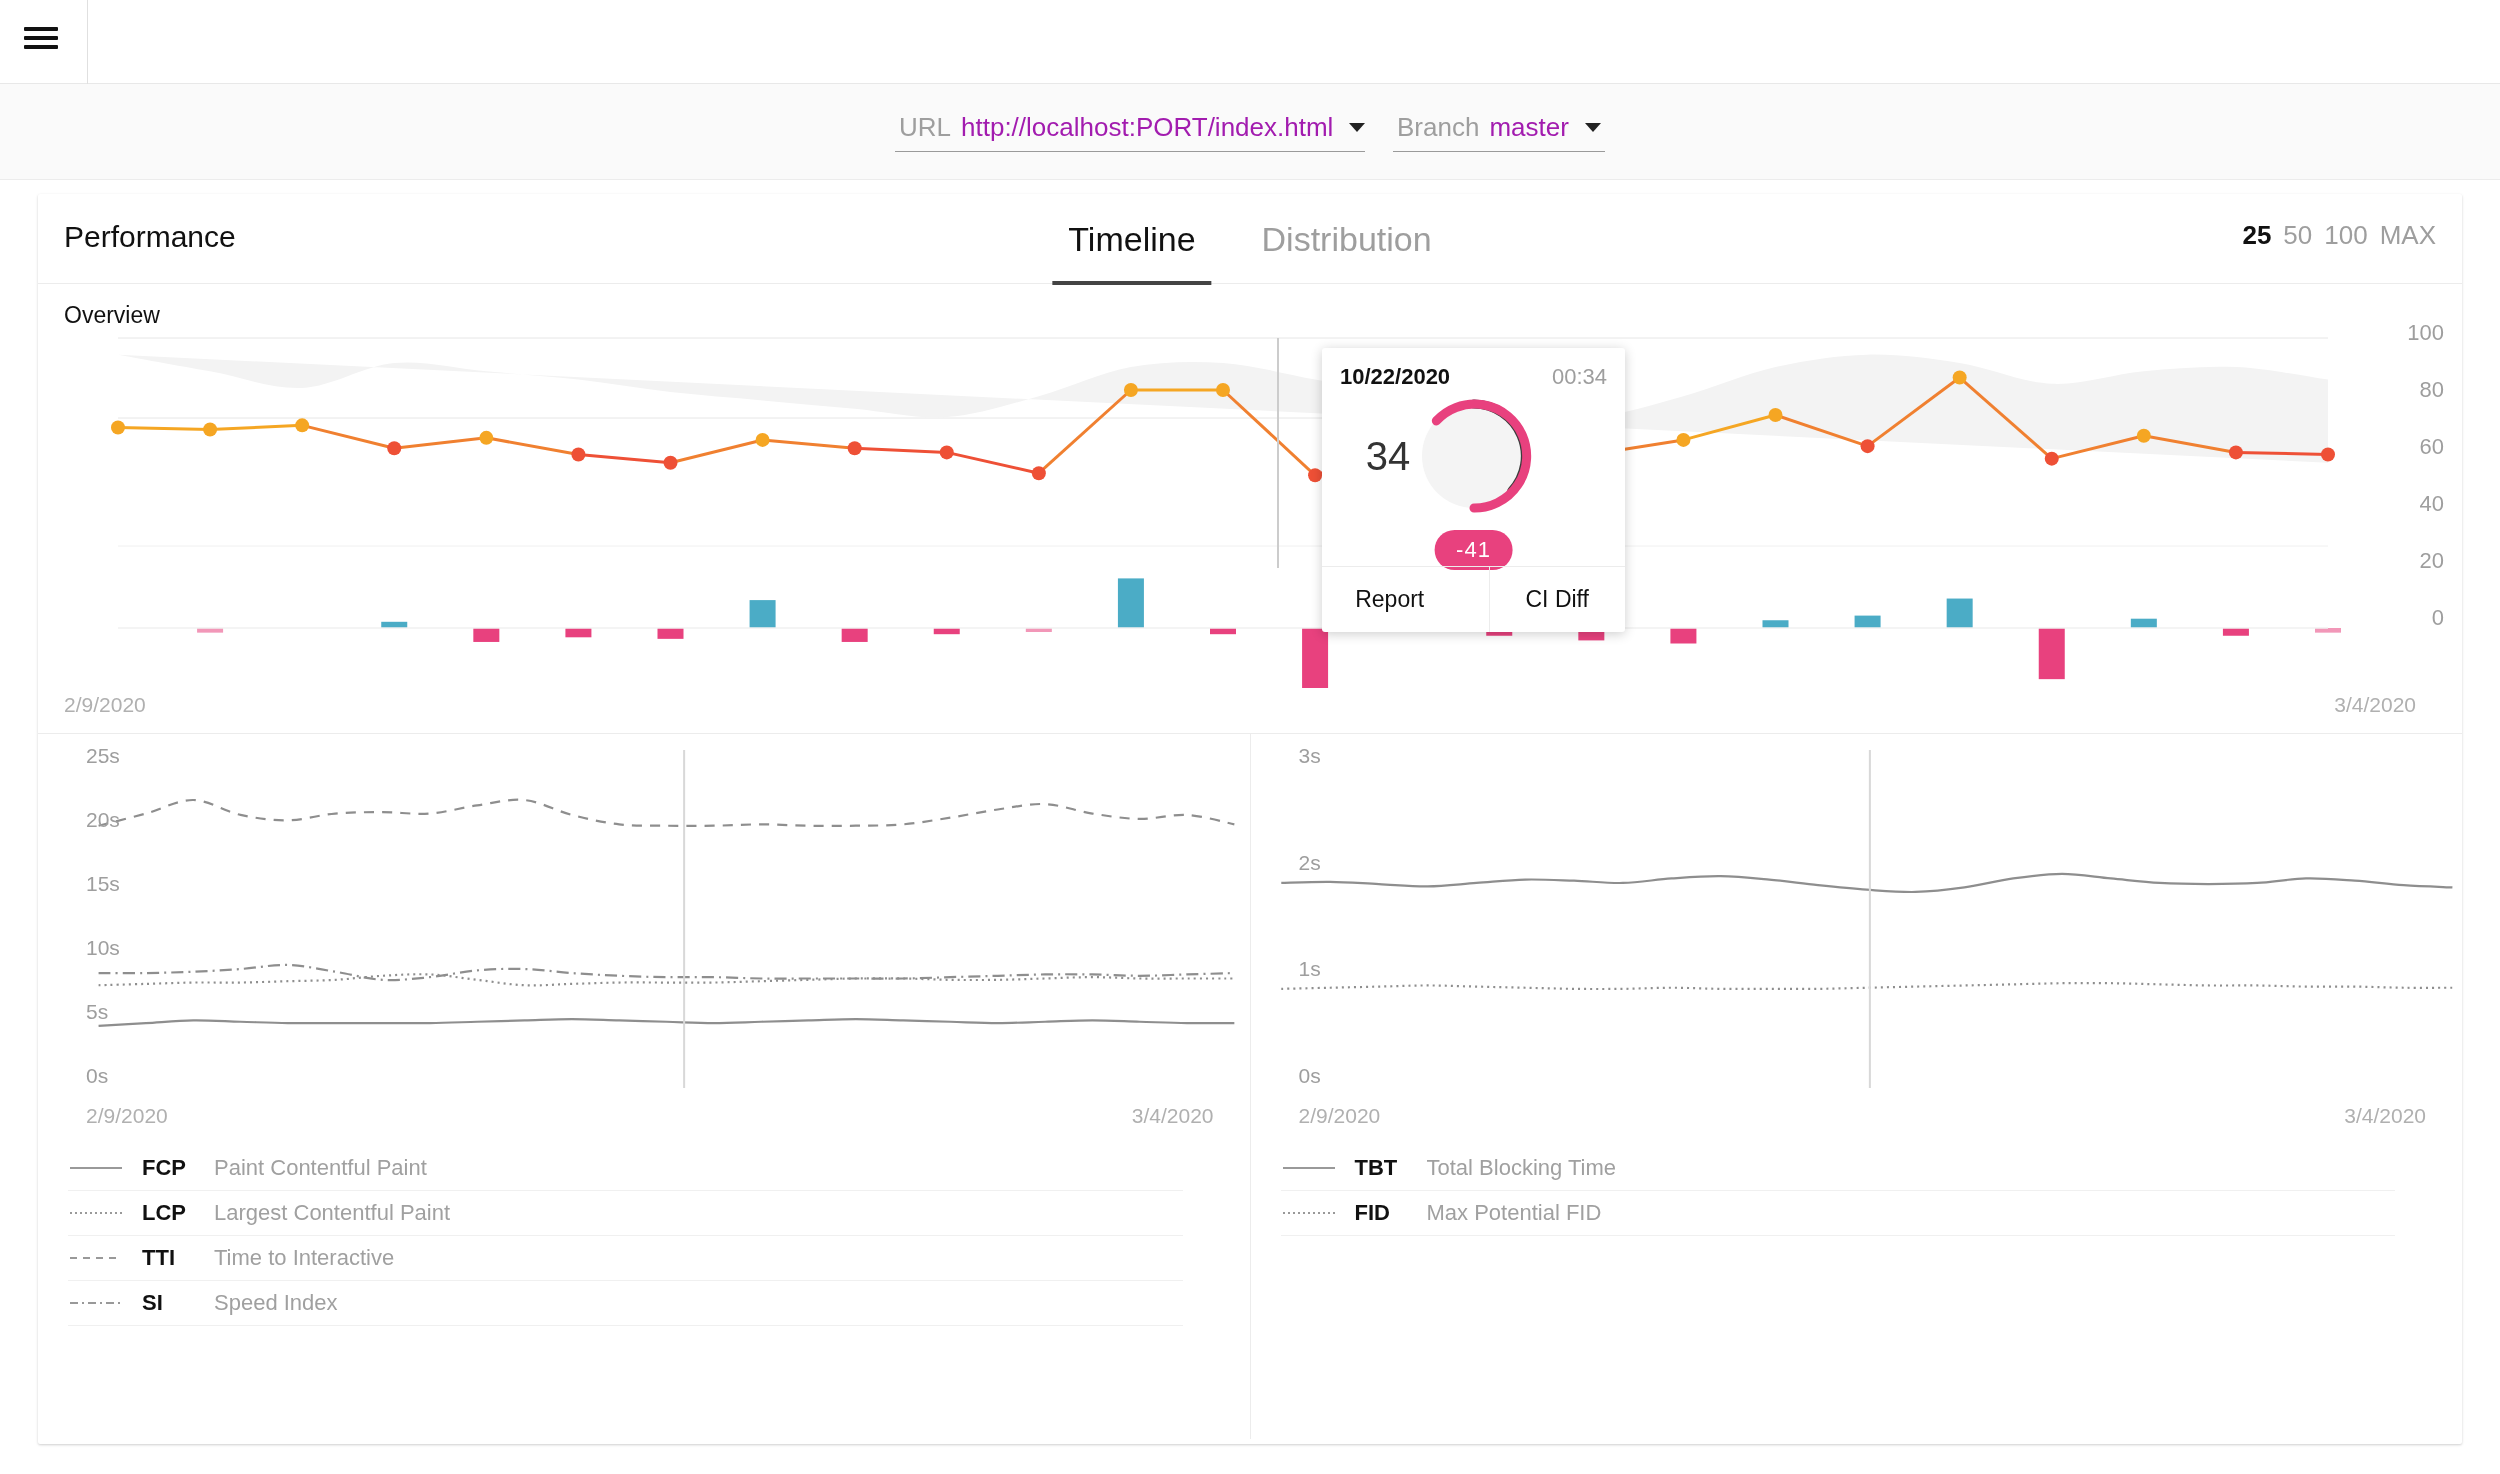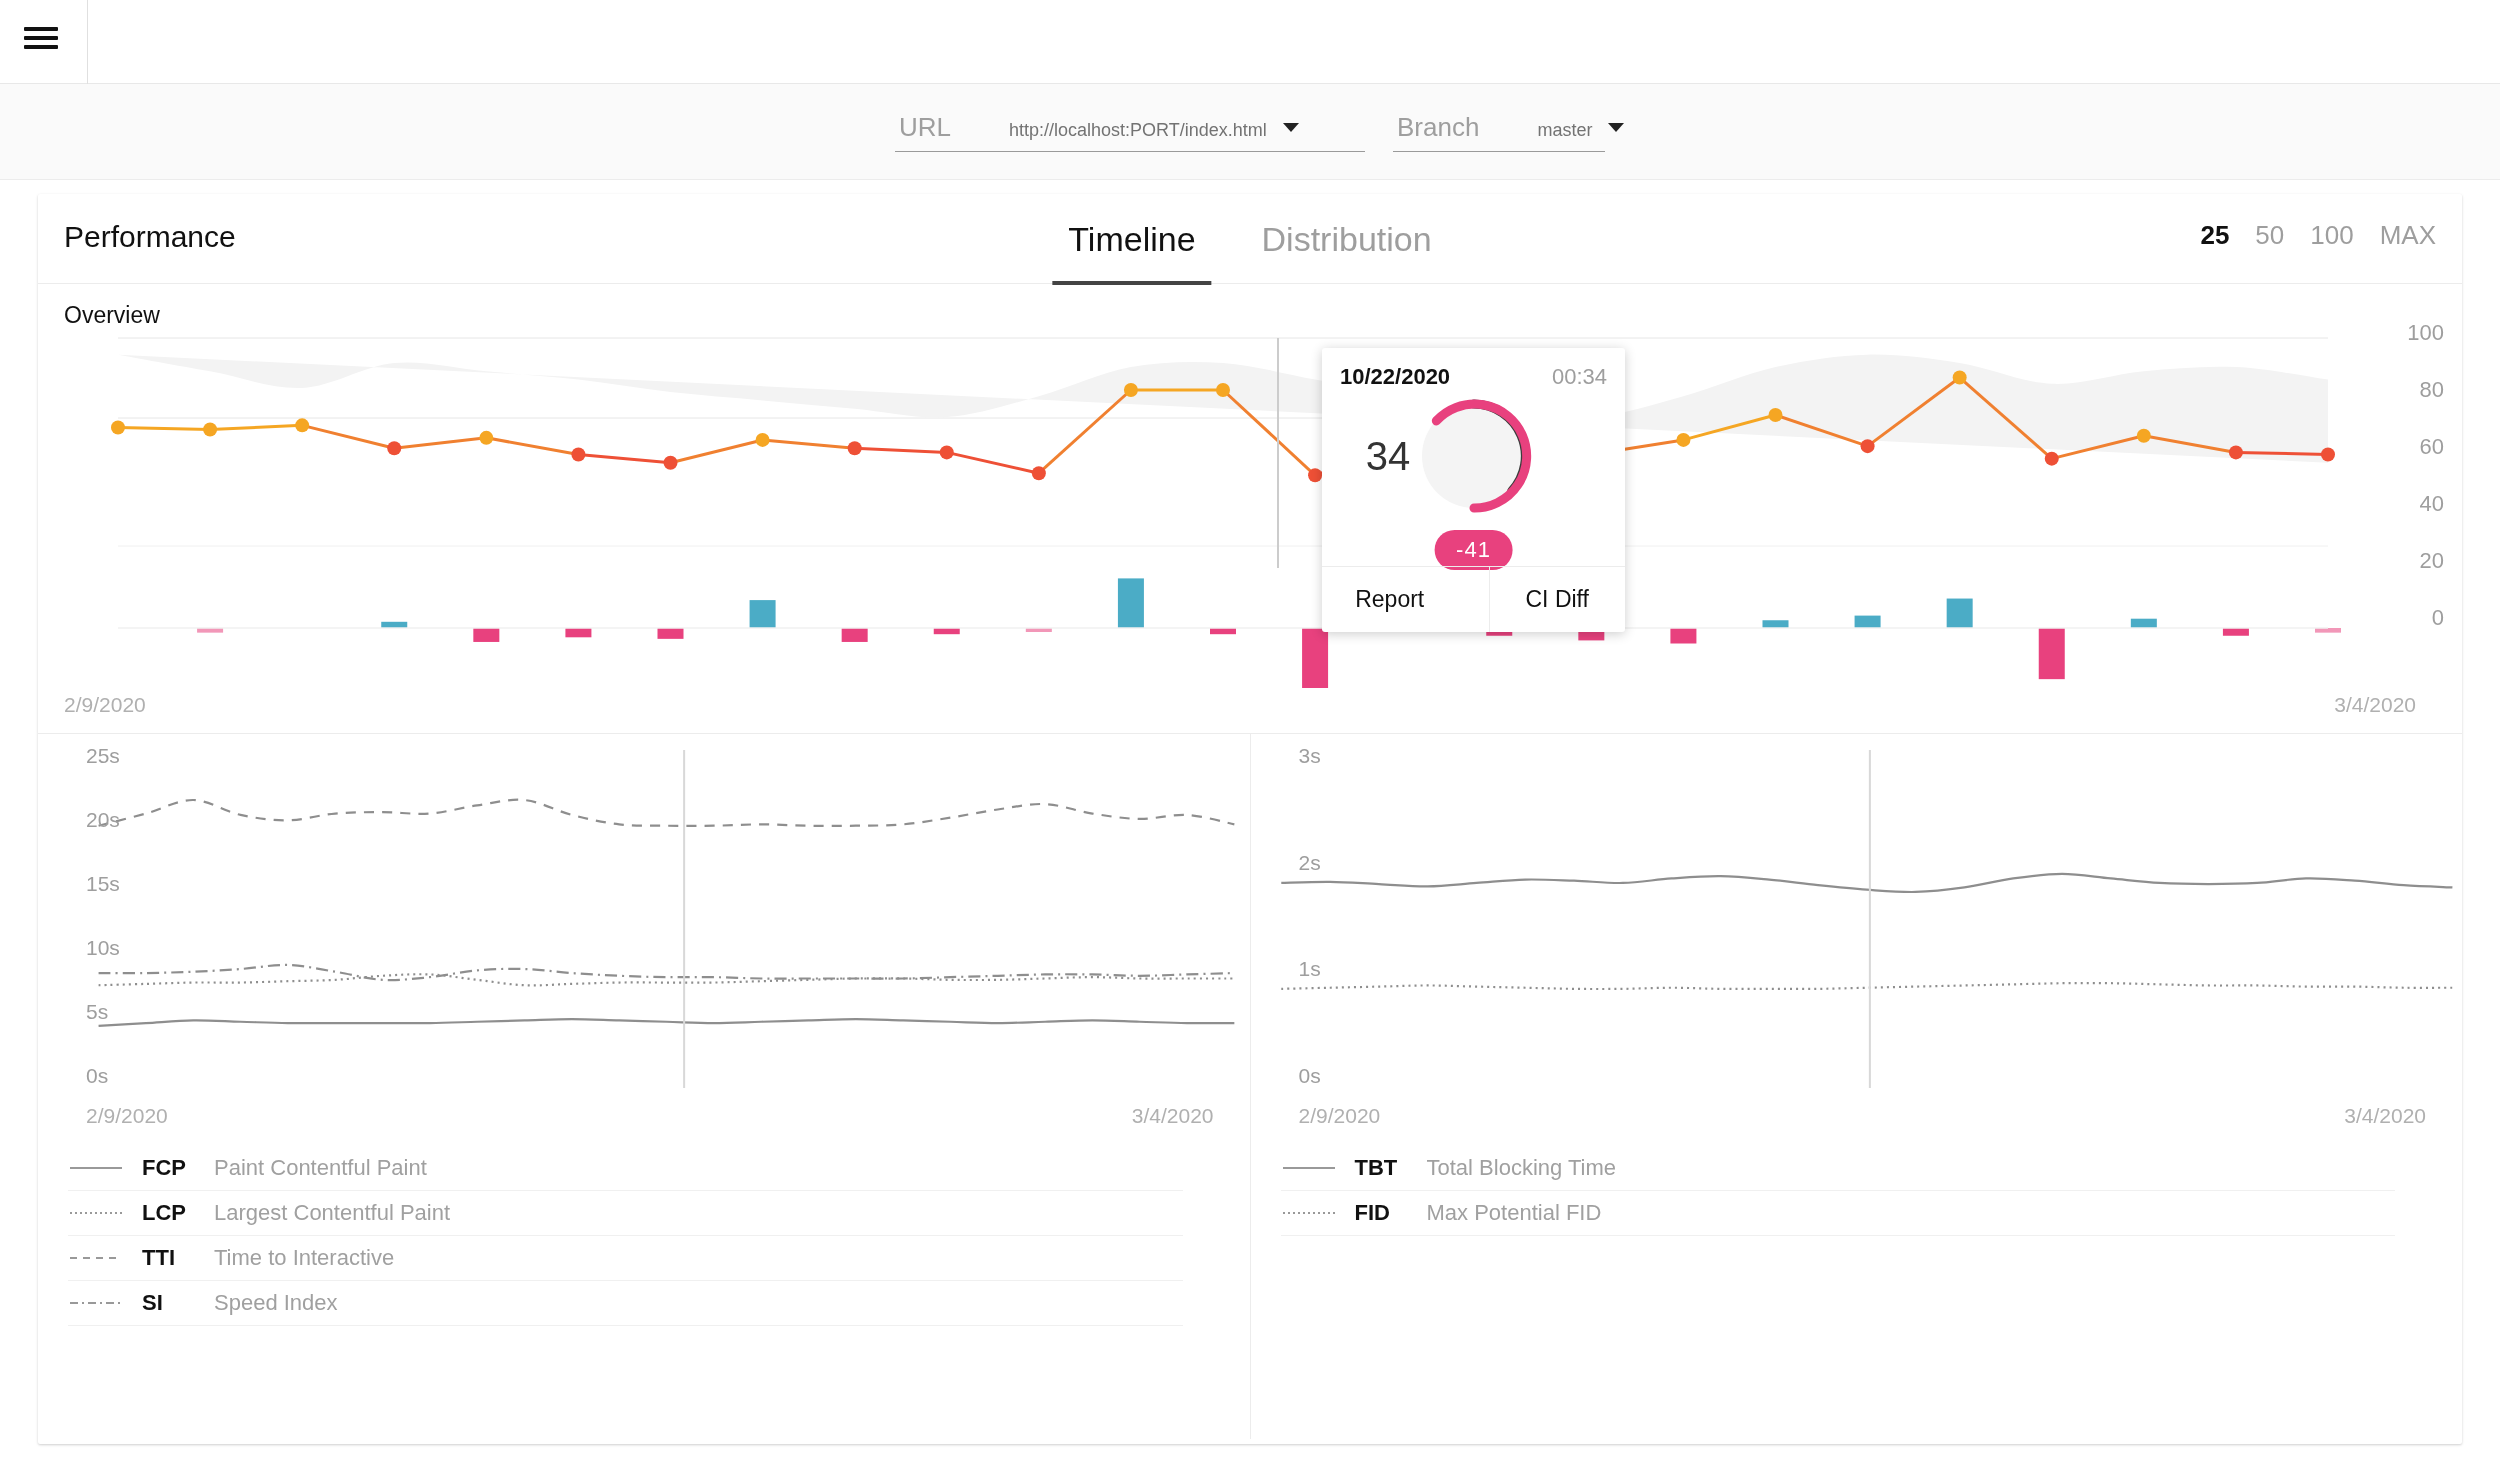--- a/index.html
+++ b/index.html
@@ -36,21 +36,21 @@
     gap: 28px;
     border-bottom: 1px solid #ececec;
   }
   .filter {
     display: flex; align-items: baseline; gap: 10px;
     border-bottom: 1px solid #9a9a9a;
     padding: 0 4px 8px 4px;
     cursor: pointer;
   }
   .filter .flabel { color: #9e9e9e; font-size: 26px; }
-  .filter .fvalue { color: #737373; font-size: 18px; margin-left: 48px; }
+  .filter .fvalue { color: #a21caf; font-size: 26px; }
   .caret {
     width: 0; height: 0; margin-left: 6px; align-self: center;
     border-left: 8px solid transparent; border-right: 8px solid transparent;
     border-top: 9px solid #222;
   }
   #filter-url { width: 470px; }
   #filter-branch { width: 212px; }
 
   
   .card {
@@ -68,21 +68,21 @@
   .tabs {
     position: absolute; left: 50%; transform: translateX(-50%); top: 18px;
     display: flex; gap: 34px;
   }
   .tab {
     font-size: 34px; color: #9e9e9e; padding: 8px 16px 22px 16px; cursor: pointer;
     border-bottom: 4px solid transparent;
   }
   .tab.active { color: #111; border-bottom-color: #444; }
   .counts {
-    position: absolute; right: 26px; top: 26px; display: flex; gap: 26px; align-items: baseline;
+    position: absolute; right: 26px; top: 26px; display: flex; gap: 12px; align-items: baseline;
   }
   .count { font-size: 26px; color: #9e9e9e; cursor: pointer; }
   .count.active { color: #111; font-weight: bold; }
 
   
   .overview { position: relative; height: 450px; border-bottom: 1px solid #ececec; }
   .overview-label { position: absolute; left: 26px; top: 18px; font-size: 23px; color: #111; }
   .ov-chart { position: absolute; left: 0; top: 44px; width: 2424px; height: 360px; }
   .ov-ticks {
     position: absolute; right: 10px; top: 36px; width: 110px; height: 300px;

